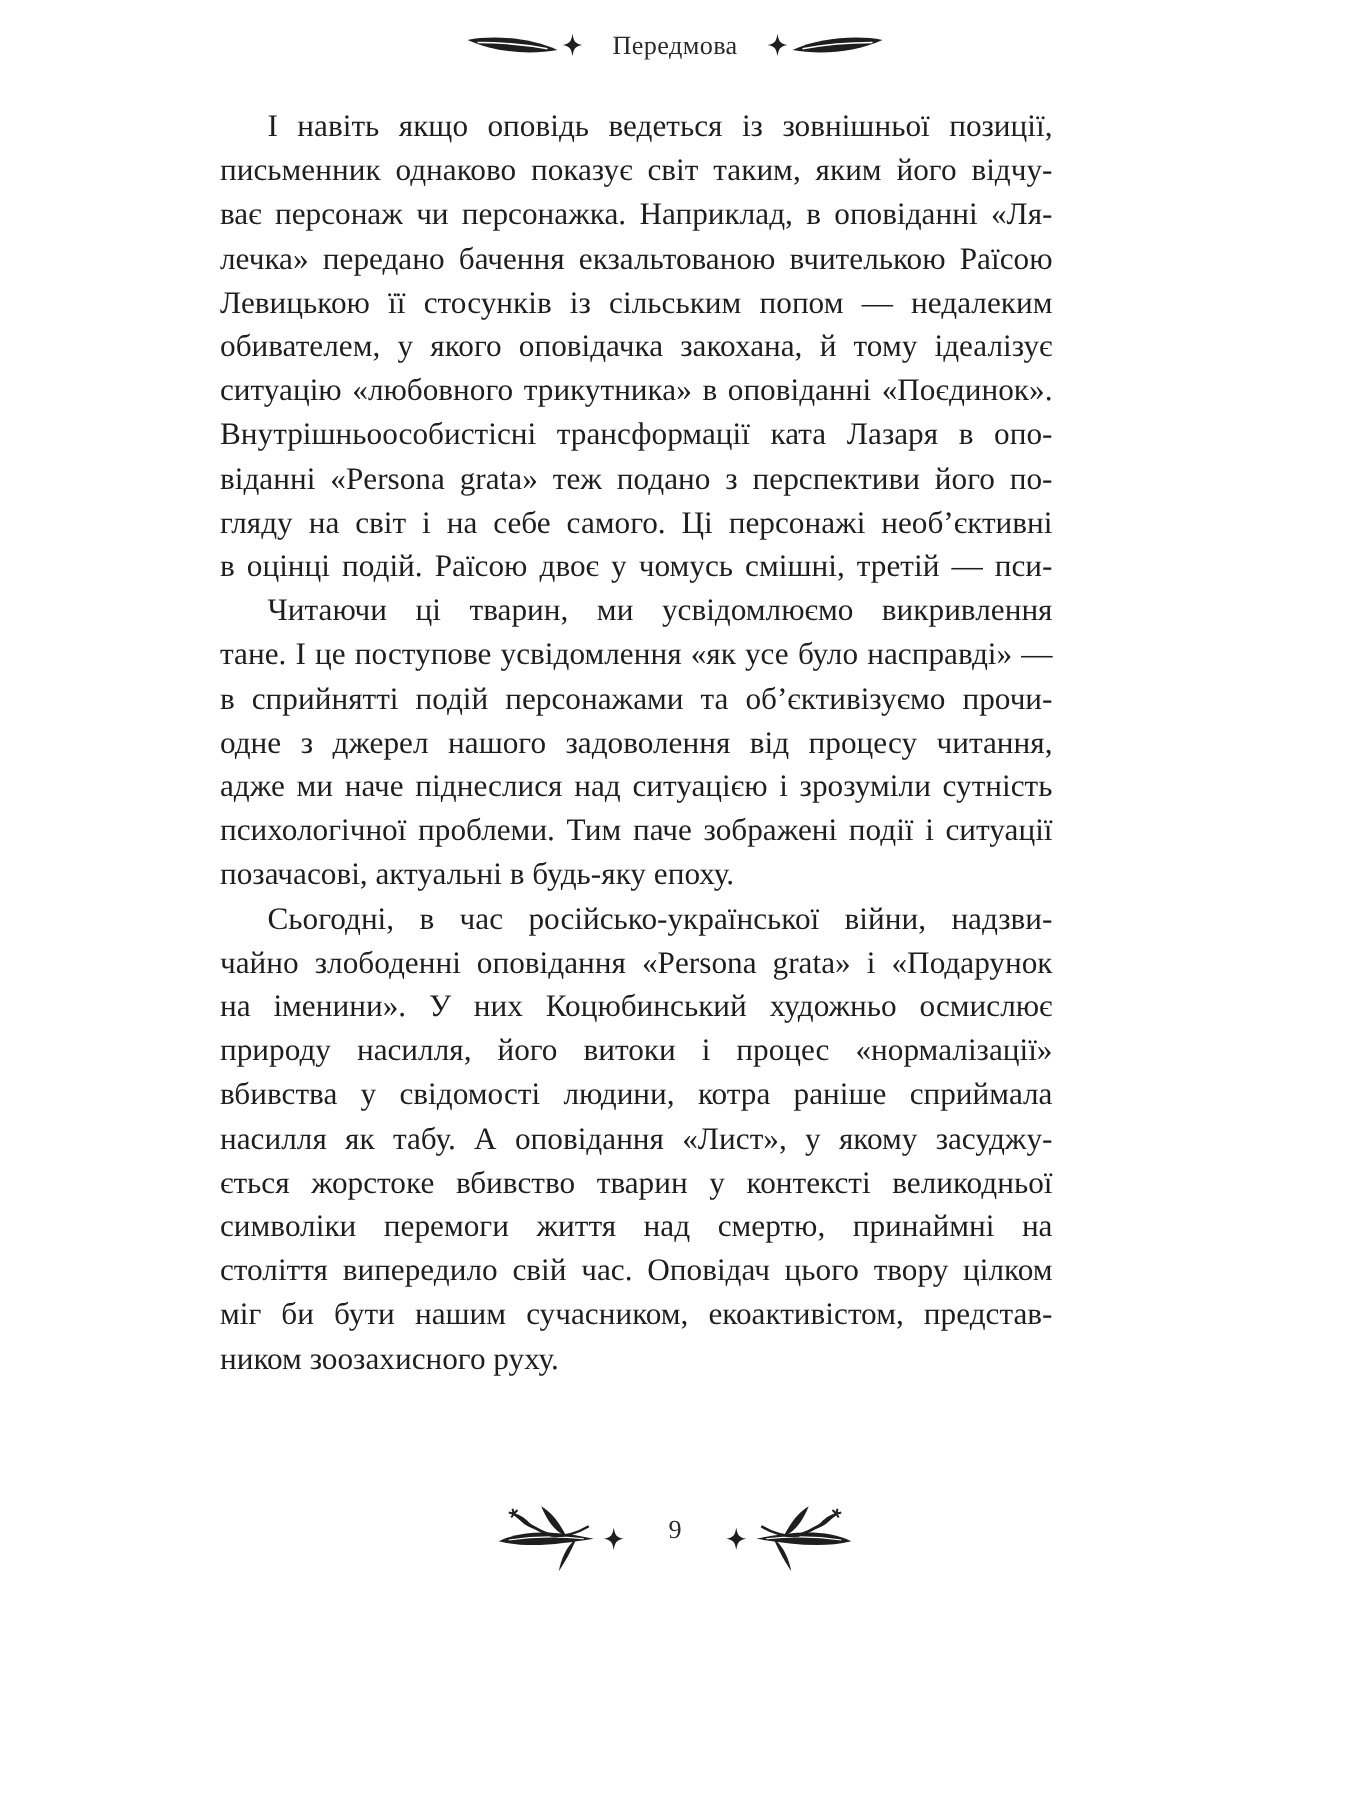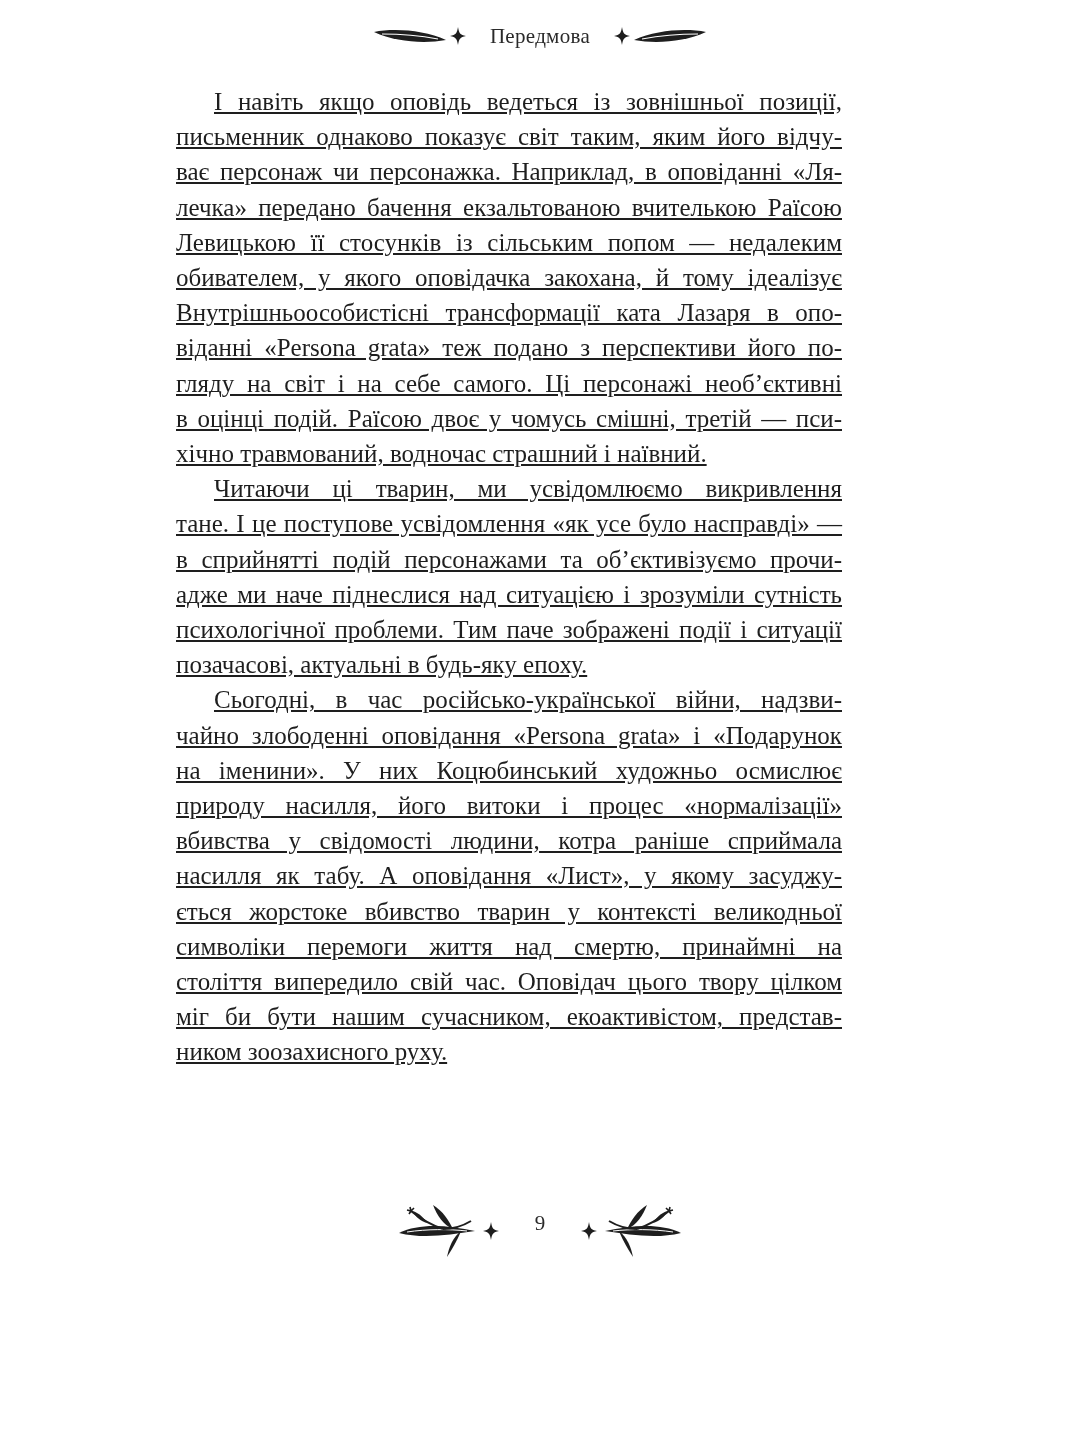--- a/index.html
+++ b/index.html
@@ -40,21 +40,20 @@
       width: 666px;
       font-size: 25px;
       line-height: 35.2px;
       color: #1e1e1e;
     }
     .para {
       margin: 0;
       text-indent: 38px;
       text-align: justify;
       text-align-last: justify;
-      text-decoration: underline;
     }
     .para .line {
       display: block;
       text-align: justify;
       text-align-last: justify;
       white-space: nowrap;
     }
     .para .line.last {
       text-align-last: left;
     }
@@ -110,30 +109,31 @@
 </div>
 
 <div class="body-text">
   <p class="para">
     <span class="line first">І навіть якщо оповідь ведеться із зовнішньої позиції,</span>
     <span class="line">письменник однаково показує світ таким, яким його відчу-</span>
     <span class="line">ває персонаж чи персонажка. Наприклад, в оповіданні «Ля-</span>
     <span class="line">лечка» передано бачення екзальтованою вчителькою Раїсою</span>
     <span class="line">Левицькою її стосунків із сільським попом — недалеким</span>
     <span class="line">обивателем, у якого оповідачка закохана, й тому ідеалізує</span>
+    <span class="line">ситуацію «любовного трикутника» в оповіданні «Поєдинок».</span>
     <span class="line">Внутрішньоособистісні трансформації ката Лазаря в опо-</span>
     <span class="line">віданні «Persona grata» теж подано з перспективи його по-</span>
     <span class="line">гляду на світ і на себе самого. Ці персонажі необ’єктивні</span>
     <span class="line">в оцінці подій. Раїсою двоє у чомусь смішні, третій — пси-</span>
-    <span class="line last">хічно травмований, водночас страшний і наївний.</span>
   </p>
   <p class="para">
     <span class="line first">Читаючи ці тварин, ми усвідомлюємо викривлення</span>
     <span class="line">тане. І це поступове усвідомлення «як усе було насправді» —</span>
     <span class="line">в сприйнятті подій персонажами та об’єктивізуємо прочи-</span>
+    <span class="line">одне з джерел нашого задоволення від процесу читання,</span>
     <span class="line">адже ми наче піднеслися над ситуацією і зрозуміли сутність</span>
     <span class="line">психологічної проблеми. Тим паче зображені події і ситуації</span>
     <span class="line last">позачасові, актуальні в будь-яку епоху.</span>
   </p>
   <p class="para">
     <span class="line first">Сьогодні, в час російсько-української війни, надзви-</span>
     <span class="line">чайно злободенні оповідання «Persona grata» і «Подарунок</span>
     <span class="line">на іменини». У них Коцюбинський художньо осмислює</span>
     <span class="line">природу насилля, його витоки і процес «нормалізації»</span>
     <span class="line">вбивства у свідомості людини, котра раніше сприймала</span>

